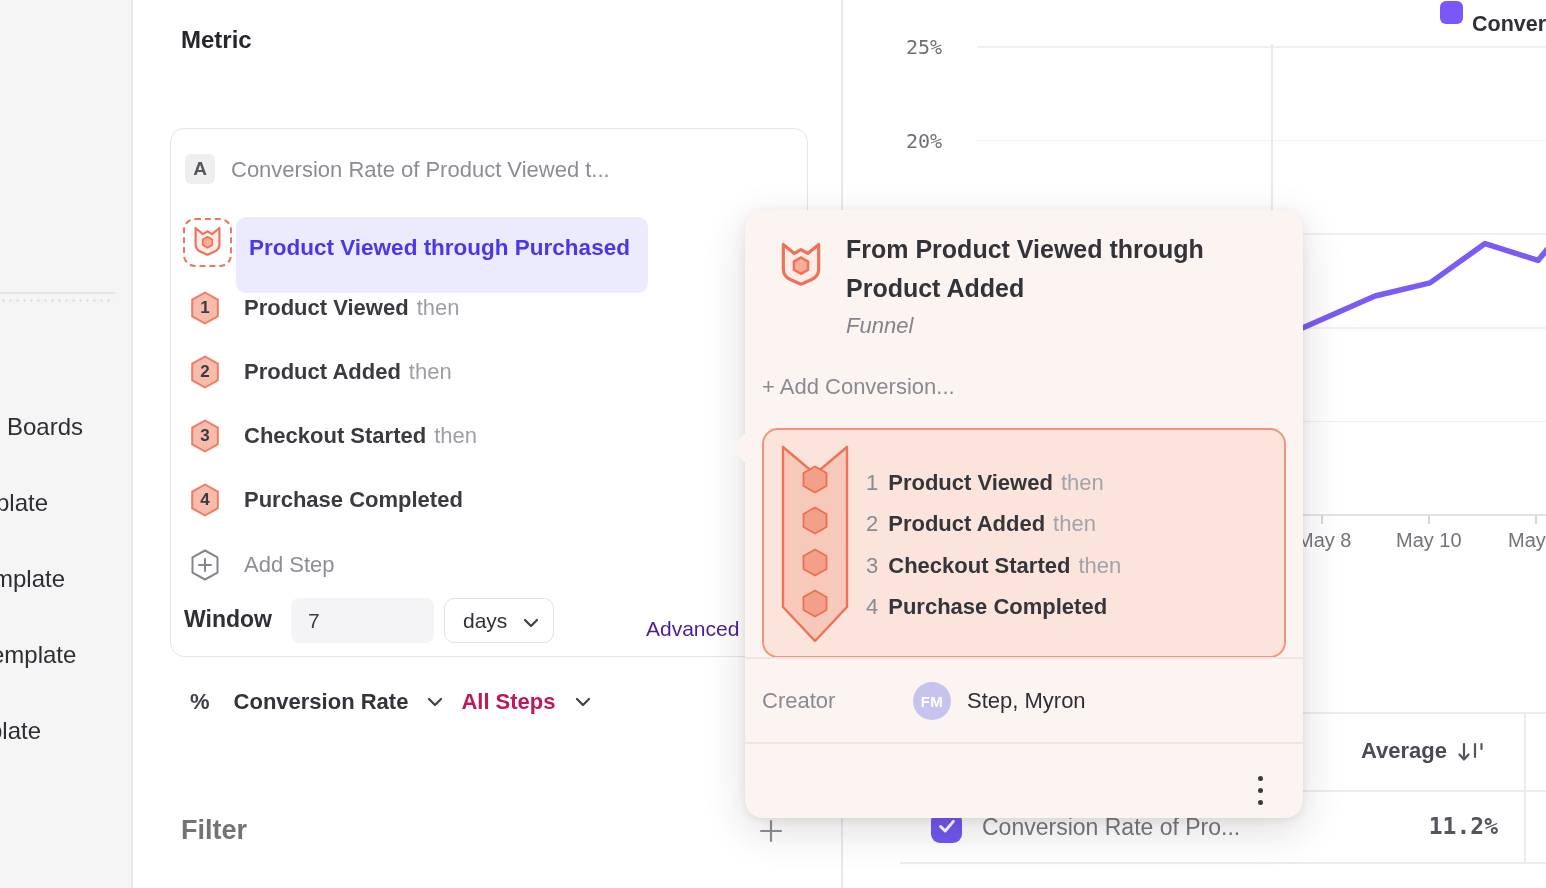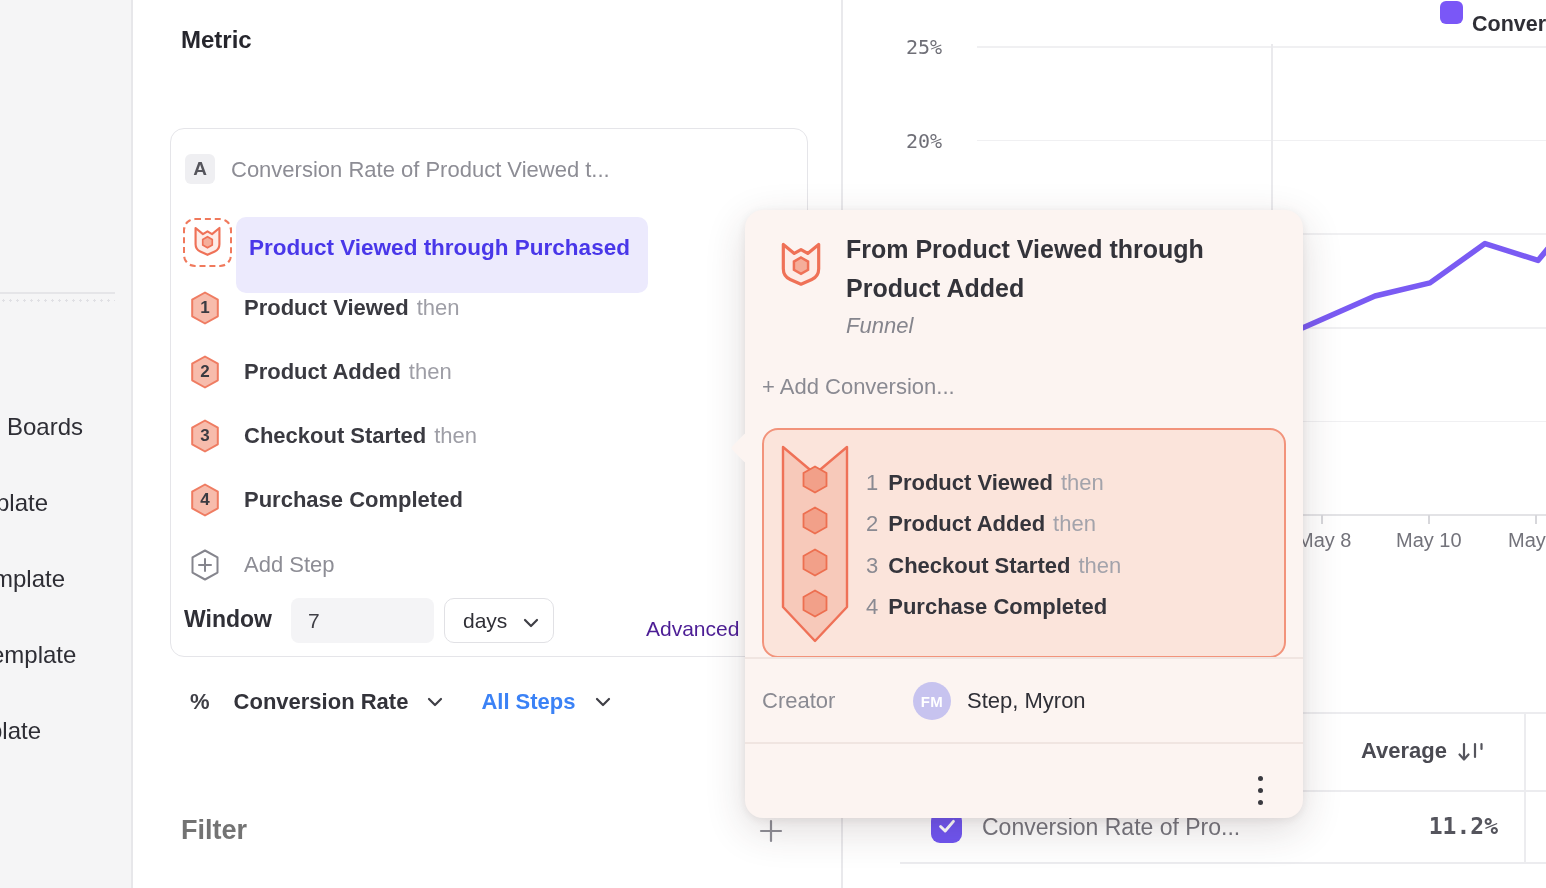--- a/index.html
+++ b/index.html
@@ -38,21 +38,21 @@
   .win-label{left:13px;top:477px;font-size:23px;font-weight:600;color:#2f2f36;}
   .win-input{left:120px;top:469px;width:143px;height:45px;background:#f4f4f6;border:none;border-radius:8px;
     font-size:21px;color:#3f3f46;padding:0 0 0 17px;font-family:"Liberation Sans",sans-serif;outline:none;box-sizing:border-box;}
   .win-select{left:273px;top:469px;width:110px;height:45px;background:#fff;border:1.5px solid #e1e1e5;border-radius:10px;
     display:flex;align-items:center;justify-content:space-between;padding:0 14px 0 18px;box-sizing:border-box;}
   .win-select span{font-size:21px;font-weight:500;color:#2f2f36;}
   .advanced{left:475px;top:480px;font-size:21px;color:#4c1d95;white-space:nowrap;margin-top:8px;}
   .measure-row{left:190px;top:686px;height:32px;display:flex;align-items:center;gap:10px;}
   .measure-sym{font-size:22px;font-weight:700;color:#3f3f46;}
   .measure-name{font-size:22px;font-weight:600;color:#33333a;margin-left:14px;}
-  .measure-scope{font-size:22px;font-weight:600;color:#3b82f6;margin-left:28px;}
+  .measure-scope{font-size:22px;font-weight:600;color:#be185d;margin-left:8px;}
   .chev{margin-left:9px;display:inline-flex;}
   .h-filter{left:181px;top:815px;font-size:27px;font-weight:600;color:#737373;}
   .filter-plus{left:758px;top:818px;}
 
   
   #chart-layer{left:0;top:0;width:1546px;height:888px;pointer-events:none;}
   .hgrid{height:1.5px;background:#f0f0f2;}
   .vgrid{width:1.5px;background:#eaeaed;}
   .baseline{height:2px;background:#e3e3e6;}
   .xtick{width:2px;height:9px;background:#d7d7db;}

